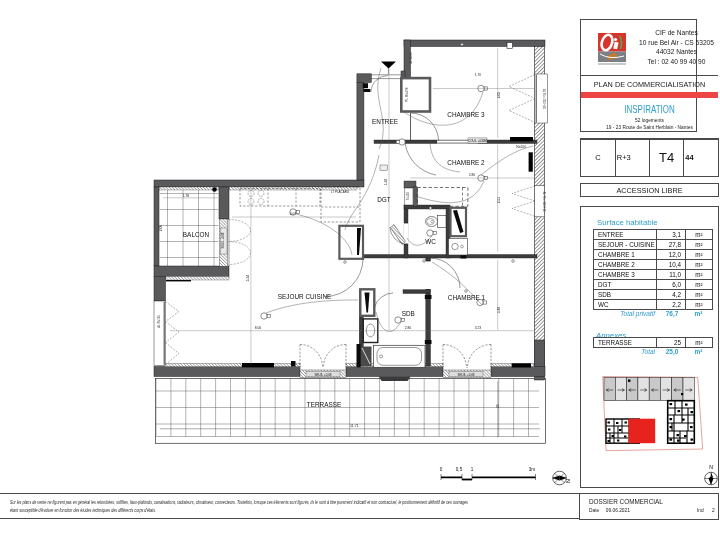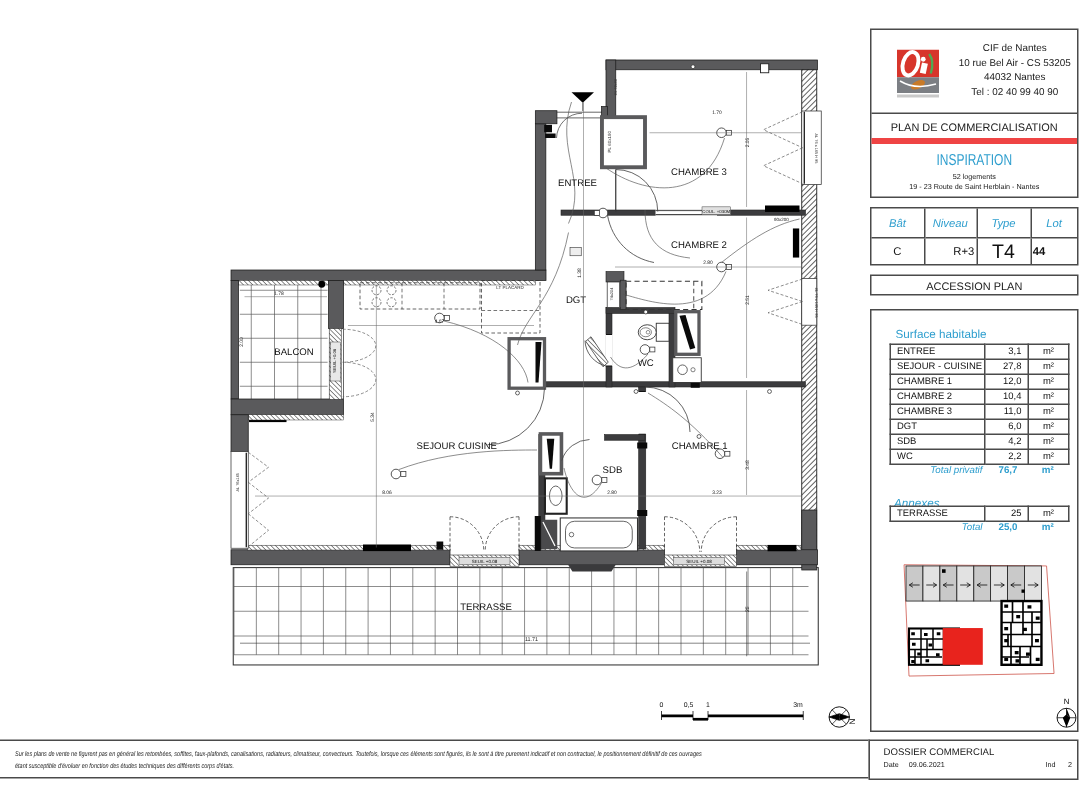--- a/index.html
+++ b/index.html
@@ -248,63 +248,57 @@
         <circle cx="559.5" cy="478" r="6.8" fill="none" stroke="#000" stroke-width="0.6"></circle>
         <path d="M554.7 473.2 L564.3 482.8 M554.7 482.8 L564.3 473.2" stroke="#000" stroke-width="0.45"></path>
         <path d="M552.7 478 L559.5 475.8 L566.3 478 L559.5 480.2 Z" fill="none" stroke="#000" stroke-width="0.5"></path>
         <path d="M559.5 475.8 L566.3 478 L559.5 480.2 Z" fill="#000"></path>
         <path d="M552.7 478 L559.5 475.8 L559.5 480.2 Z" fill="#000"></path>
         <text x="570" y="481" font-size="5.4" fill="#000" transform="rotate(-90 570 481)" text-anchor="middle">N</text>
       </g>
 </svg>
 </div>
 
-<div class="box" style="left:580px;top:19px;width:139px;height:113px">
+<div class="box" style="left:580px;top:19px;width:117px;height:113px">
   <div class="abs" style="left:17px;top:13px;width:28px;height:29px">
     <svg width="28" height="29">
       <rect x="0" y="0" width="28" height="18.5" fill="#D7352B"></rect>
       <rect x="0" y="18.5" width="28" height="10.5" fill="#7c7f84"></rect>
       <ellipse cx="9" cy="9.5" rx="5" ry="8" fill="none" stroke="#fff" stroke-width="2.6" transform="rotate(18 9 9.5)"></ellipse>
       <circle cx="17.5" cy="6.5" r="1.6" fill="#fff"></circle>
       <rect x="16" y="9" width="4" height="7" fill="#fff" transform="rotate(12 18 12)"></rect>
       <path d="M21.5 3 q3.5 5 1 13" stroke="#4faa52" stroke-width="1.6" fill="none"></path>
       <ellipse cx="14" cy="23.5" rx="5" ry="2.6" fill="#c87a28" transform="rotate(-25 14 23.5)"></ellipse>
       <path d="M2 21 q10 6 24 2" stroke="#fff" stroke-width="1" fill="none"></path>
     </svg>
     <div style="position:absolute;left:0;top:30px;width:28px;height:1.5px;background:#c9c9c9"></div>
   </div>
   <div class="abs" style="left:48px;top:8px;width:95px;font-size:6.6px;line-height:9.6px;text-align:center;color:#1a1a1a">
     CIF de Nantes<br>10 rue Bel Air - CS 53205<br>44032 Nantes<br>Tel : 02 40 99 40 90
   </div>
   <div class="abs" style="left:0;top:55px;width:137px;border-top:1px solid #4a4a4a;height:17px;text-align:center;font-size:7.3px;color:#1a1a1a;line-height:17px">PLAN DE COMMERCIALISATION</div>
-  <div class="abs" style="left:0;top:72px;width:137px;border-top:4px solid #ef4444;height:39px;text-align:center">
+  <div class="abs" style="left:0;top:72px;width:137px;border-top:6px solid #ef4444;height:39px;text-align:center">
     <div class="blue" style="font-size:10.5px;margin-top:5px;letter-spacing:0px;transform:scaleX(0.76);transform-origin:center">INSPIRATION</div>
     <div style="font-size:4.8px;color:#1a1a1a;margin-top:3px">52 logements</div>
     <div style="font-size:4.8px;color:#1a1a1a;margin-top:1.5px">19 - 23 Route de Saint Herblain - Nantes</div>
   </div>
 </div>
 <div class="box" style="left:580px;top:137.5px;width:139px;height:39px">
   <table style="border-collapse:collapse;width:100%;height:100%;table-layout:fixed">
     <tbody>
-        <tr style="height:20px">
-      <td style="border-right:1px solid #4a4a4a;width:35px;text-align:center;font-style:italic;color:#2E9ECE;font-size:7.5px">Bât</td>
-      <td style="border-right:1px solid #4a4a4a;width:35px;text-align:center;font-style:italic;color:#2E9ECE;font-size:7.5px">Niveau</td>
-      <td style="border-right:1px solid #4a4a4a;width:36px;text-align:center;font-style:italic;color:#2E9ECE;font-size:7.5px">Type</td>
-      <td style="text-align:center;font-style:italic;color:#2E9ECE;font-size:7.5px">Lot</td>
-    </tr>
     <tr style="border-top:1px solid #4a4a4a">
       <td style="border-right:1px solid #4a4a4a;text-align:center;font-size:7.5px;color:#111">C</td>
-      <td style="border-right:1px solid #4a4a4a;text-align:right;font-size:7.5px;color:#111">R+3</td>
+      <td style="border-right:1px solid #4a4a4a;text-align:left;font-size:7.5px;color:#111">R+3</td>
       <td style="border-right:1px solid #4a4a4a;text-align:center;font-size:13px;color:#111">T4</td>
       <td style="text-align:left;font-size:7.5px;font-weight:bold;color:#111">44</td>
     </tr>
   </tbody>
     </table>
 </div>
-<div class="box" style="left:580px;top:182.5px;width:139px;height:14px;text-align:center;font-size:7.3px;color:#1a1a1a;line-height:13px">ACCESSION PLAN</div>
+<div class="box" style="left:580px;top:182.5px;width:139px;height:14px;text-align:center;font-size:7.3px;color:#1a1a1a;line-height:13px">ACCESSION LIBRE</div>
 <div class="box" style="left:580px;top:205.5px;width:139px;height:282px" id="bigbox">
   <div class="abs blue" style="left:16px;top:11px;font-size:7.8px">Surface habitable</div>
   <div class="abs" style="left:12px;top:22.5px;width:119px">
     <table style="border-collapse:collapse;width:100%;table-layout:fixed;font-size:6.3px;color:#111">
       <colgroup>
           <col style="width:63px">
           <col style="width:29px">
           <col style="width:27px">
         </colgroup>
       <tbody>

